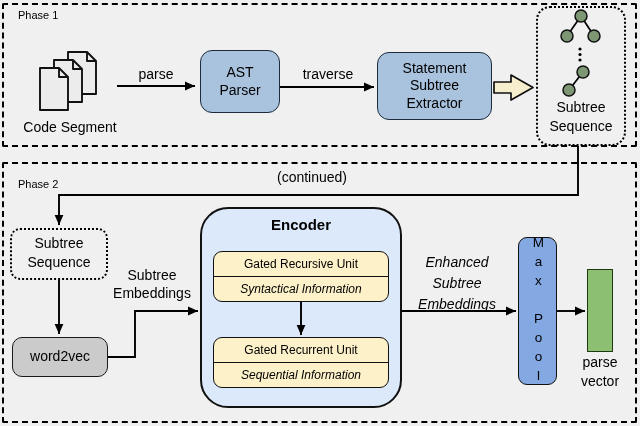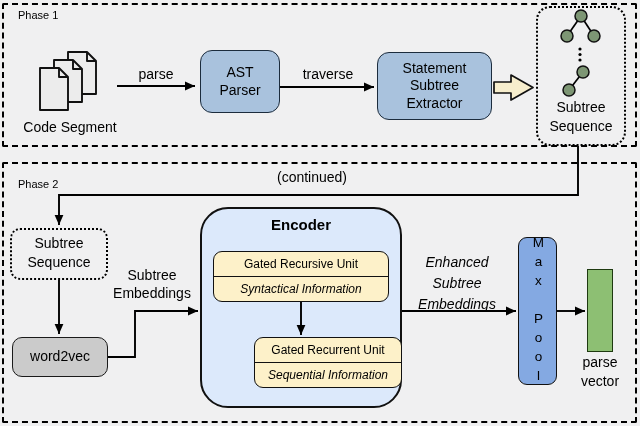--- a/index.html
+++ b/index.html
@@ -154,21 +154,21 @@
   </div>
 
   <div class="encoder-box z1" style="left:200px;top:207px;width:202px;height:201px;"></div>
   <div class="encoder-title z2" style="left:200px;top:216px;width:202px;">Encoder</div>
 
   <div class="yellow-box z2" style="left:213px;top:251px;width:176px;height:51px;">
     <div class="yellow-row top">Gated Recursive Unit</div>
     <div class="yellow-row info">Syntactical Information</div>
   </div>
 
-  <div class="yellow-box z2" style="left:213px;top:337px;width:148px;height:51px;margin-left:41px;">
+  <div class="yellow-box z2" style="left:213px;top:337px;width:176px;height:51px;">
     <div class="yellow-row top">Gated Recurrent Unit</div>
     <div class="yellow-row info">Sequential Information</div>
   </div>
 
   <div class="lbl z2" style="left:408px;top:252px;width:98px;line-height:21px;font-style:italic;">
     <span class="wrap" style="max-width:90px;">Enhanced Subtree Embeddings</span>
   </div>
 
   <div class="maxpool-box z2" style="left:518px;top:237px;width:39px;height:148px;">
     <span class="maxpool-text">Max Pool</span>

